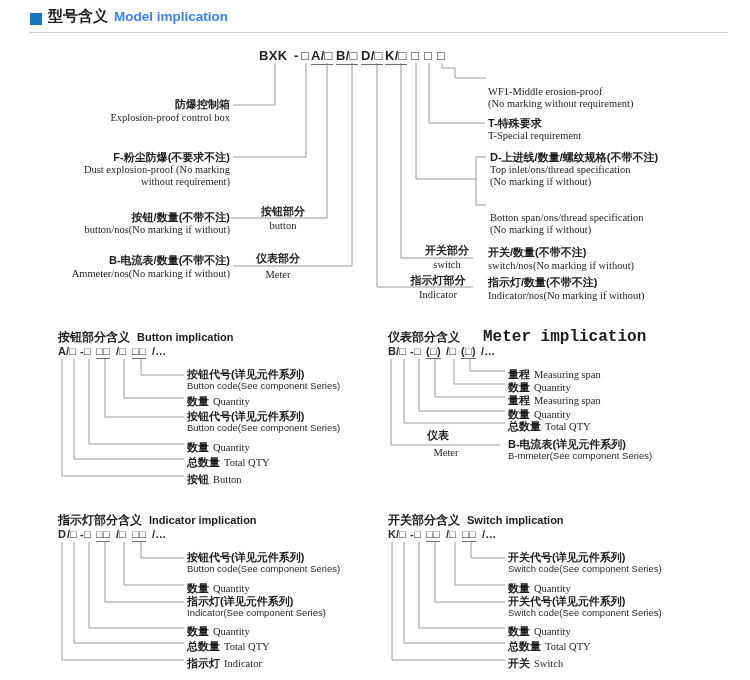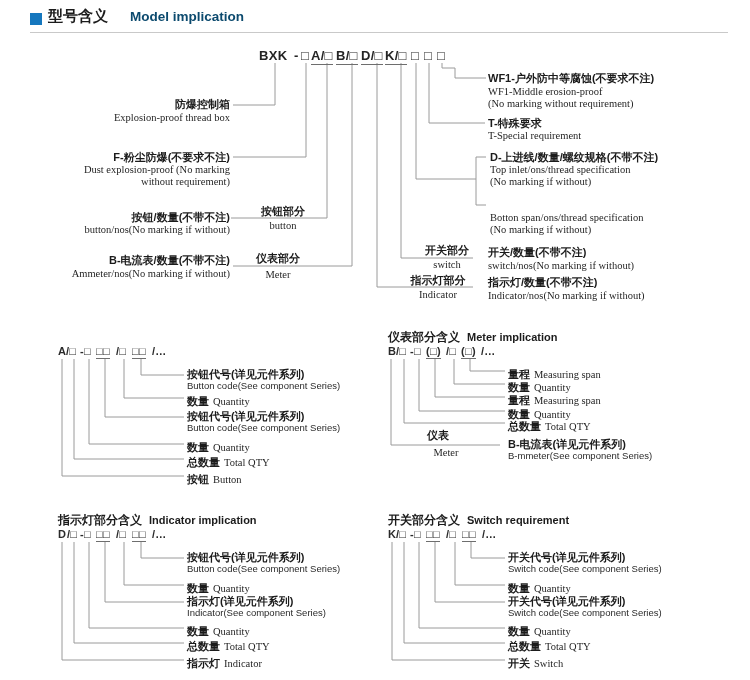--- a/index.html
+++ b/index.html
@@ -68,87 +68,89 @@
       <polyline points="455,542 455,585 505,585"></polyline>
       <polyline points="435,542 435,602 505,602"></polyline>
       <polyline points="419,542 419,628 505,628"></polyline>
       <polyline points="404,542 404,643 505,643"></polyline>
       <polyline points="392,542 392,660 505,660"></polyline>
     </g>
   </svg>
 
   <div class="bullet" style="left:30px;top:13px;background:#1577be"></div>
   <div class="t" style="left:48px;top:7px">
-    <span class="zh" style="font-size:15px">型号含义</span><span style="font-family:'Liberation Sans',sans-serif;font-weight:bold;font-size:13.5px;margin-left:22px;color:#0c4a6e">Model implication</span>
+    <span class="zh" style="font-size:15px">型号含义</span><span style="font-family:'Liberation Sans',sans-serif;font-weight:bold;font-size:13.5px;margin-left:6px;color:#3b82f6">Model implication</span>
   </div>
   <div class="hdr-rule" style="left:30px;top:32px;width:698px"></div>
 
   <span class="t mcode" style="left:259px;top:49px">BXK</span>
   <span class="t mcode" style="left:294px;top:49px">-</span>
   <span class="t mcode" style="left:301px;top:49px">□</span>
   <span class="t mcode ul" style="left:311px;top:49px">A/□</span>
   <span class="t mcode ul" style="left:336px;top:49px">B/□</span>
   <span class="t mcode ul" style="left:361px;top:49px">D/□</span>
   <span class="t mcode ul" style="left:385px;top:49px">K/□</span>
   <span class="t mcode" style="left:411px;top:49px">□</span>
   <span class="t mcode" style="left:424px;top:49px">□</span>
   <span class="t mcode" style="left:437px;top:49px">□</span>
 
   <div class="t zh" style="right:520px;top:98px">防爆控制箱</div>
-  <div class="t en" style="right:520px;top:112px">Explosion-proof thread box</div>
+  <div class="t en" style="right:520px;top:112px">Explosion-proof control box</div>
   <div class="t zh" style="right:520px;top:151px">F-粉尘防爆(不要求不注)</div>
   <div class="t en" style="right:520px;top:164px">Dust explosion-proof (No marking</div>
   <div class="t en" style="right:520px;top:176px">without requirement)</div>
   <div class="t zh" style="right:520px;top:211px">按钮/数量(不带不注)</div>
   <div class="t en" style="right:520px;top:224px">button/nos(No marking if without)</div>
   <div class="t zh" style="right:520px;top:254px">B-电流表/数量(不带不注)</div>
   <div class="t en" style="right:520px;top:268px">Ammeter/nos(No marking if without)</div>
 
   <div class="t zh ctr" style="left:283px;top:205px">按钮部分</div>
   <div class="t en ctr" style="left:283px;top:220px">button</div>
   <div class="t zh ctr" style="left:278px;top:252px">仪表部分</div>
   <div class="t en ctr" style="left:278px;top:269px">Meter</div>
   <div class="t zh ctr" style="left:447px;top:244px">开关部分</div>
   <div class="t en ctr" style="left:447px;top:259px">switch</div>
   <div class="t zh ctr" style="left:438px;top:274px">指示灯部分</div>
   <div class="t en ctr" style="left:438px;top:289px">Indicator</div>
 
-  <div class="t zh" style="left:488px;top:72px">WF1-户外防中等腐蚀(不要求不注)</div>
   <div class="t en" style="left:488px;top:86px">WF1-Middle erosion-proof</div>
   <div class="t en" style="left:488px;top:98px">(No marking without requirement)</div>
   <div class="t zh" style="left:488px;top:117px">T-特殊要求</div>
   <div class="t en" style="left:488px;top:130px">T-Special requirement</div>
   <div class="t zh" style="left:490px;top:151px">D-上进线/数量/螺纹规格(不带不注)</div>
   <div class="t en" style="left:490px;top:164px">Top inlet/ons/thread specification</div>
   <div class="t en" style="left:490px;top:176px">(No marking if without)</div>
   <div class="t en" style="left:490px;top:212px">Botton span/ons/thread specification</div>
   <div class="t en" style="left:490px;top:224px">(No marking if without)</div>
   <div class="t zh" style="left:488px;top:246px">开关/数量(不带不注)</div>
   <div class="t en" style="left:488px;top:260px">switch/nos(No marking if without)</div>
   <div class="t zh" style="left:488px;top:276px">指示灯/数量(不带不注)</div>
   <div class="t en" style="left:488px;top:290px">Indicator/nos(No marking if without)</div>
 
+  <div class="t" style="left:58px;top:327px">
+    <span class="zh" style="font-size:12px">按钮部分含义</span><span style="font-family:'Liberation Sans',sans-serif;font-weight:bold;font-size:11px;margin-left:7px;color:#1b1b1b">Button implication</span>
+  </div>
   <span class="t code" style="left:58px;top:345px">A</span>
   <span class="t code" style="left:66px;top:345px">/□</span>
   <span class="t code" style="left:80px;top:345px">-□</span>
   <span class="t code ul" style="left:96px;top:345px">□□</span>
   <span class="t code" style="left:116px;top:345px">/□</span>
   <span class="t code ul" style="left:132px;top:345px">□□</span>
   <span class="t code" style="left:152px;top:345px">/…</span>
   <div class="t zh" style="left:187px;top:368px">按钮代号(详见元件系列)</div>
   <div class="t ens" style="left:187px;top:381px">Button code(See component Series)</div>
   <div class="t" style="left:187px;top:391px"><span class="zh">数量</span><span class="en gap">Quantity</span></div>
   <div class="t zh" style="left:187px;top:410px">按钮代号(详见元件系列)</div>
   <div class="t ens" style="left:187px;top:423px">Button code(See component Series)</div>
   <div class="t" style="left:187px;top:437px"><span class="zh">数量</span><span class="en gap">Quantity</span></div>
   <div class="t" style="left:187px;top:452px"><span class="zh">总数量</span><span class="en gap">Total QTY</span></div>
   <div class="t" style="left:187px;top:469px"><span class="zh">按钮</span><span class="en gap">Button</span></div>
 
   <div class="t" style="left:388px;top:327px">
-    <span class="zh" style="font-size:12px">仪表部分含义</span><span style="font-family:Liberation Sans, sans-serif;font-weight:bold;font-size:11px;margin-left:7px;color:#1b1b1b">Meter implication</span>
+    <span class="zh" style="font-size:12px">仪表部分含义</span><span style="font-family:Liberation Mono, monospace;font-weight:bold;font-size:16px;margin-left:23px;color:#1b1b1b">Meter implication</span>
   </div>
   <span class="t code" style="left:388px;top:345px">B</span>
   <span class="t code" style="left:396px;top:345px">/□</span>
   <span class="t code" style="left:410px;top:345px">-□</span>
   <span class="t code ul" style="left:426px;top:345px">(□)</span>
   <span class="t code" style="left:446px;top:345px">/□</span>
   <span class="t code ul" style="left:461px;top:345px">(□)</span>
   <span class="t code" style="left:481px;top:345px">/…</span>
   <div class="t" style="left:508px;top:364px"><span class="zh">量程</span><span class="en gap">Measuring span</span></div>
   <div class="t" style="left:508px;top:377px"><span class="zh">数量</span><span class="en gap">Quantity</span></div>
@@ -173,21 +175,21 @@
   <div class="t zh" style="left:187px;top:551px">按钮代号(详见元件系列)</div>
   <div class="t ens" style="left:187px;top:564px">Button code(See component Series)</div>
   <div class="t" style="left:187px;top:578px"><span class="zh">数量</span><span class="en gap">Quantity</span></div>
   <div class="t zh" style="left:187px;top:595px">指示灯(详见元件系列)</div>
   <div class="t ens" style="left:187px;top:608px">Indicator(See component Series)</div>
   <div class="t" style="left:187px;top:621px"><span class="zh">数量</span><span class="en gap">Quantity</span></div>
   <div class="t" style="left:187px;top:636px"><span class="zh">总数量</span><span class="en gap">Total QTY</span></div>
   <div class="t" style="left:187px;top:653px"><span class="zh">指示灯</span><span class="en gap">Indicator</span></div>
 
   <div class="t" style="left:388px;top:510px">
-    <span class="zh" style="font-size:12px">开关部分含义</span><span style="font-family:'Liberation Sans',sans-serif;font-weight:bold;font-size:11px;margin-left:7px;color:#1b1b1b">Switch requirement</span>
+    <span class="zh" style="font-size:12px">开关部分含义</span><span style="font-family:'Liberation Sans',sans-serif;font-weight:bold;font-size:11px;margin-left:7px;color:#1b1b1b">Switch implication</span>
   </div>
   <span class="t code" style="left:388px;top:528px">K</span>
   <span class="t code" style="left:396px;top:528px">/□</span>
   <span class="t code" style="left:410px;top:528px">-□</span>
   <span class="t code ul" style="left:426px;top:528px">□□</span>
   <span class="t code" style="left:446px;top:528px">/□</span>
   <span class="t code ul" style="left:462px;top:528px">□□</span>
   <span class="t code" style="left:482px;top:528px">/…</span>
   <div class="t zh" style="left:508px;top:551px">开关代号(详见元件系列)</div>
   <div class="t ens" style="left:508px;top:564px">Switch code(See component Series)</div>

